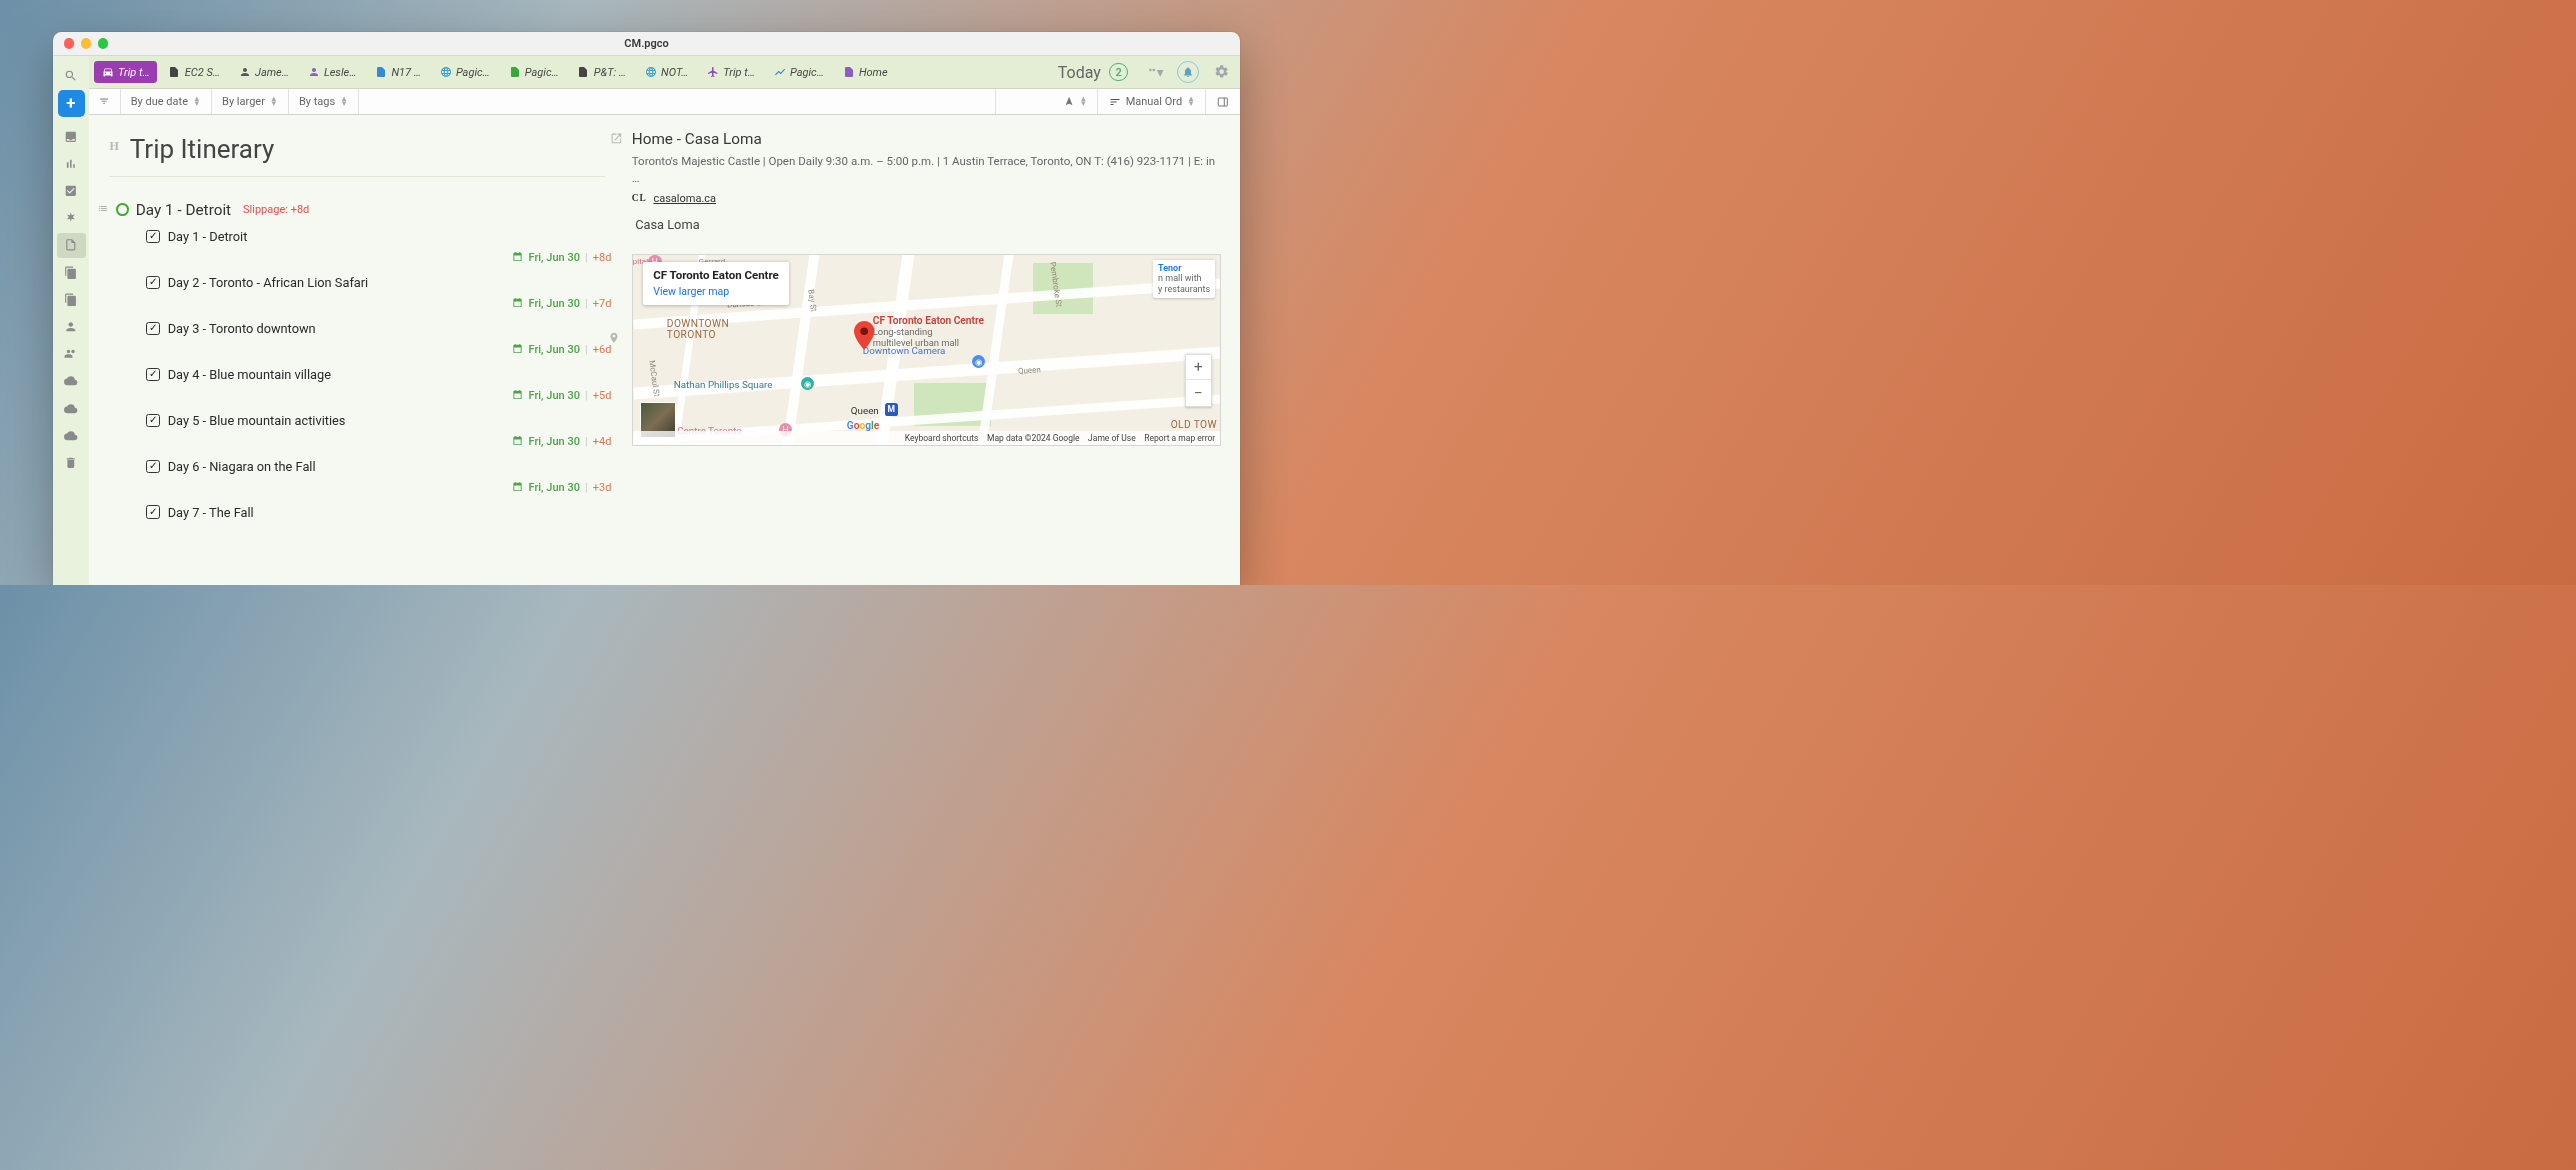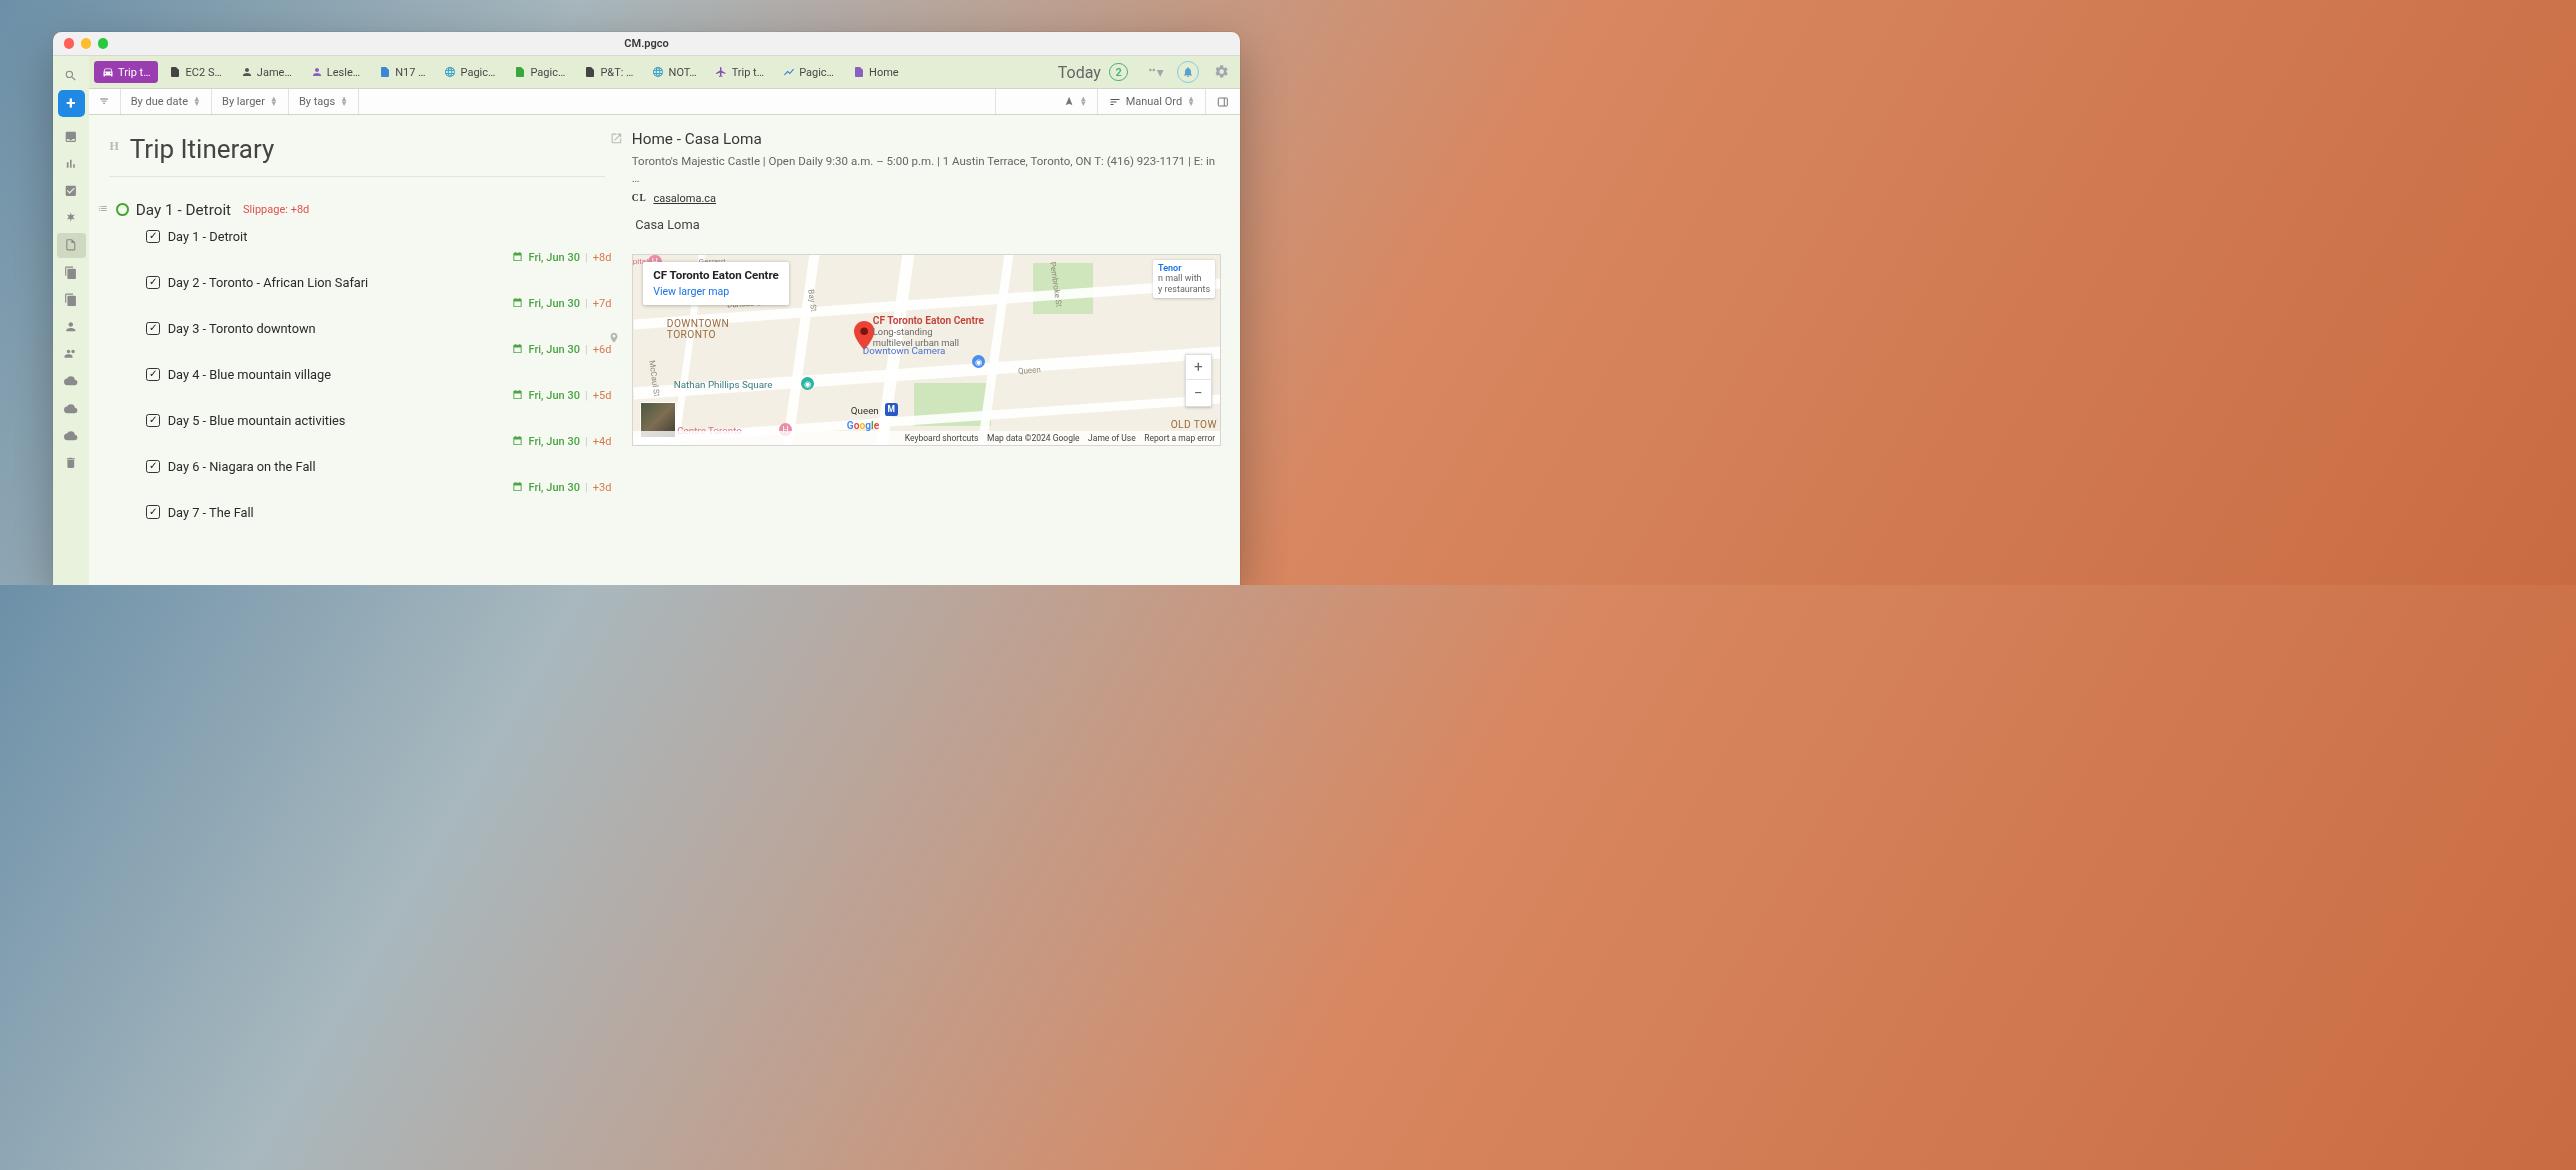--- a/index.html
+++ b/index.html
@@ -20,21 +20,21 @@
 .tl-close{background:#ff5f57;} .tl-min{background:#febc2e;} .tl-max{background:#28c840;}
 .win-title { position:absolute; left:0; right:0; text-align:center; font-size:11px; color:#383838; font-weight:600;}
 .chrome { display:flex; flex:1; min-height:0;}
 .sidebar { width:36px; background:#e9f2dc; display:flex; flex-direction:column; align-items:center; padding-top:6.8px; gap:1.7px;}
 .sb-btn { width:29px; height:25.5px; display:flex; align-items:center; justify-content:center; color:#8a8a8a; cursor:pointer; border-radius:3.4px;}
 .sb-btn.add { width:27px; height:27px; background:#2089e5; color:#fff; border-radius:5.1px; margin-bottom:5.1px; font-size:17px; font-weight:bold;}
 .sb-btn.active { background:#cfd9c2;}
 .sb-btn svg { width:13.6px; height:13.6px; fill:currentColor;}
 .main { flex:1; display:flex; flex-direction:column; min-width:0;}
 .tabbar { height:32px; background:#e3eed5; display:flex; align-items:center; padding:0 5.1px; gap:3.4px;}
-.tab { display:flex; align-items:center; gap:4.3px; padding:4.3px 7.7px; font-size:11px; color:#474747; border-radius:3.4px; cursor:pointer; white-space:nowrap;}
+.tab { display:flex; align-items:center; gap:4.3px; padding:4.3px 7.7px; font-size:11px; color:#474747; border-radius:3.4px; cursor:pointer; white-space:nowrap;font-style:italic;}
 .tab.active { background:#9a3db1; color:#fff;}
 .tab-icon { width:12px; height:12px; flex:none;}
 .tab-spacer{flex:1;}
 .today { font-size:16px; color:#666; margin-right:5.1px;}
 .badge-circle { width:18.7px; height:18.7px; border:1.7px solid #4cb26e; border-radius:50%; display:flex; align-items:center; justify-content:center; color:#4cb26e; font-size:11px; font-weight:600; margin-right:10.2px;}
 .hdr-icon{width:17px;height:17px;color:#a0a6ad;display:flex;align-items:center;justify-content:center;margin:0 5.1px;cursor:pointer;}
 .hdr-icon.bell{border:1.7px solid #8cc6e6;border-radius:50%;width:22px;height:22px;color:#5aa0cc;}
 .filters { height:27px; background:#fdfdfd; border-top:0.9px solid #d0d6c5; border-bottom:0.9px solid #d0d6c5; display:flex; align-items:stretch;}
 .filter { display:flex; align-items:center; gap:5.1px; padding:0 10.2px; border-right:0.9px solid #e1e1e1; font-size:11px; color:#666; cursor:pointer;}
 .filter .arrows{font-size:7.7px;color:#aaa;line-height:.6;}

